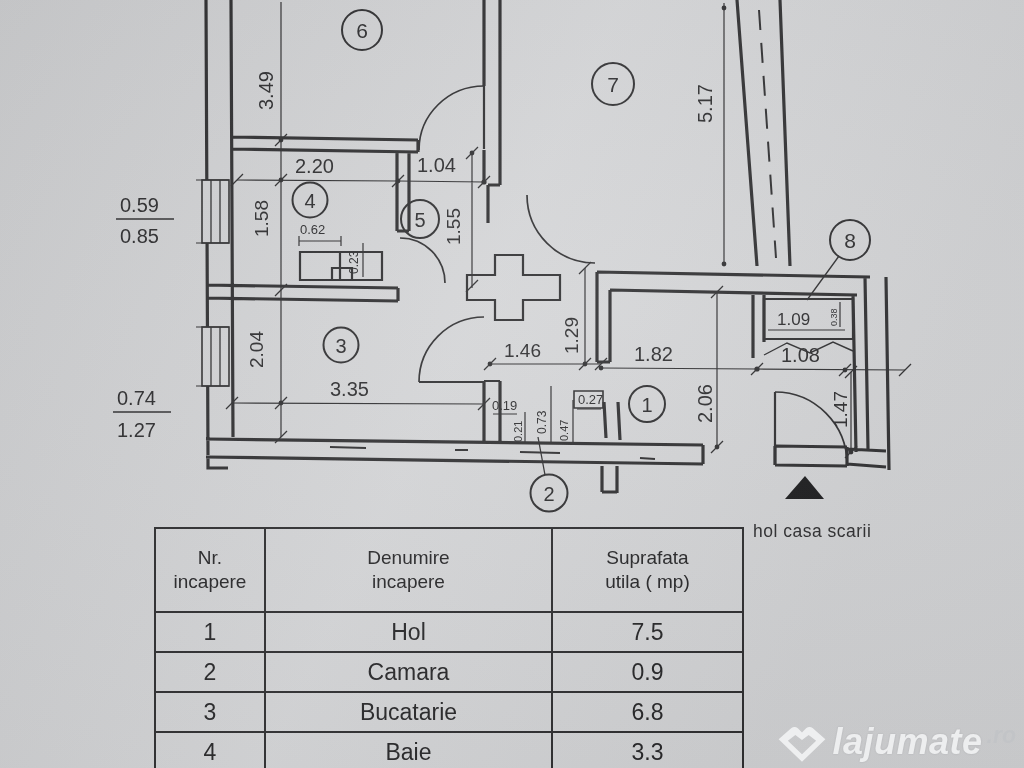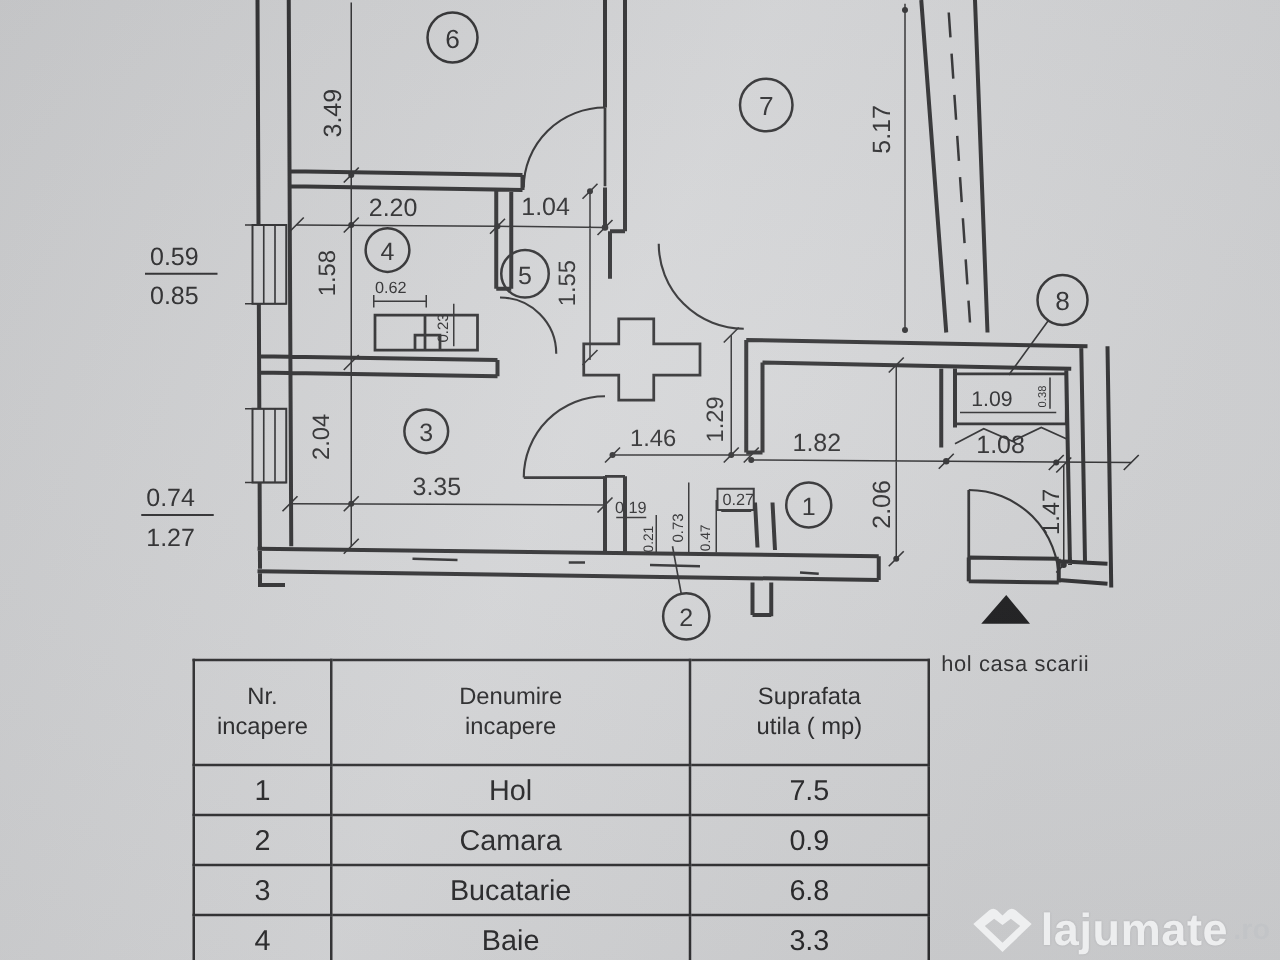--- a/index.html
+++ b/index.html
@@ -26,21 +26,21 @@
     border:2.5px solid #2a2a2c;
     text-align:center;vertical-align:middle;
     font-size:23px;
   }
   .room-table .hdr td{height:80px;font-size:19px;line-height:1.25;}
   .room-table .bodyrow td{height:36px;}
   .c1{width:106px;} .c2{width:283px;} .c3{width:187px;}
   
   .watermark{
     position:absolute;right:8px;bottom:2px;z-index:6;
-    display:flex;align-items:center;gap:6px;
+    display:flex;align-items:flex-start;gap:6px;font-style:italic;
   }
   .wm-logo{width:50px;height:42px;opacity:0.92;}
   .wm-text{
     font-size:36px;font-weight:bold;color:#f2f3f4;opacity:0.9;
     letter-spacing:0.5px;line-height:1;padding-bottom:3px;
     text-shadow:0 0 2px rgba(120,120,125,0.35);
   }
   .wm-tld{
     font-size:23px;font-weight:bold;color:#c2c4c7;opacity:0.85;
     line-height:1;padding-bottom:4px;margin-left:-2px;

